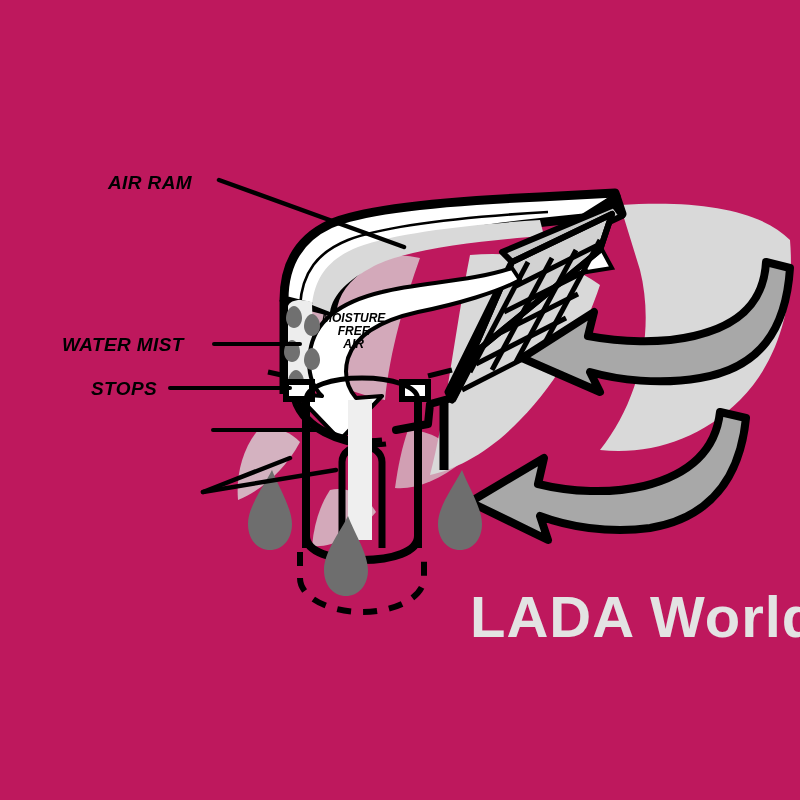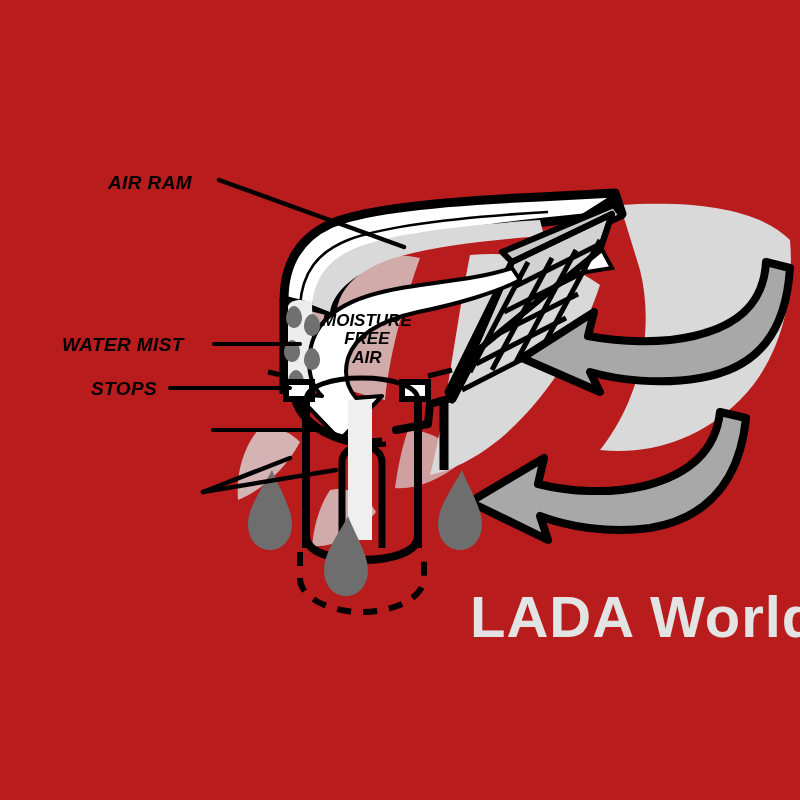--- a/index.html
+++ b/index.html
@@ -1,25 +1,25 @@
 <!DOCTYPE html>
 <html><head>
 <meta charset="utf-8">
 <style>
   html,body{margin:0;padding:0;background:#fff;}
   body{width:800px;height:800px;overflow:hidden;
        font-family:"Liberation Sans","DejaVu Sans",sans-serif;}
-  #stage{position:relative;width:800px;height:800px;background:#b91c1c;}
+  #stage{position:relative;width:800px;height:800px;background:#be185d;}
   #stage svg{position:absolute;left:0;top:0;}
   .lbl{position:absolute;font-weight:bold;font-style:italic;
        font-size:19px;letter-spacing:.4px;color:#000;white-space:nowrap;
        text-align:right;}
   .wm{position:absolute;font-weight:bold;font-size:58px;color:#e3e3e3;
       letter-spacing:1px;white-space:nowrap;}
-  .flow{position:absolute;font-weight:bold;font-style:italic;font-size:17px;
+  .flow{position:absolute;font-weight:bold;font-style:italic;font-size:12px;
         color:#000;text-align:center;line-height:1.08;white-space:nowrap;}
 </style>
 </head>
 <body>
 
 <div id="stage">
 
   <svg width="800" height="800" viewBox="0 0 800 800">
 
     <g fill="#d9d9d9">

